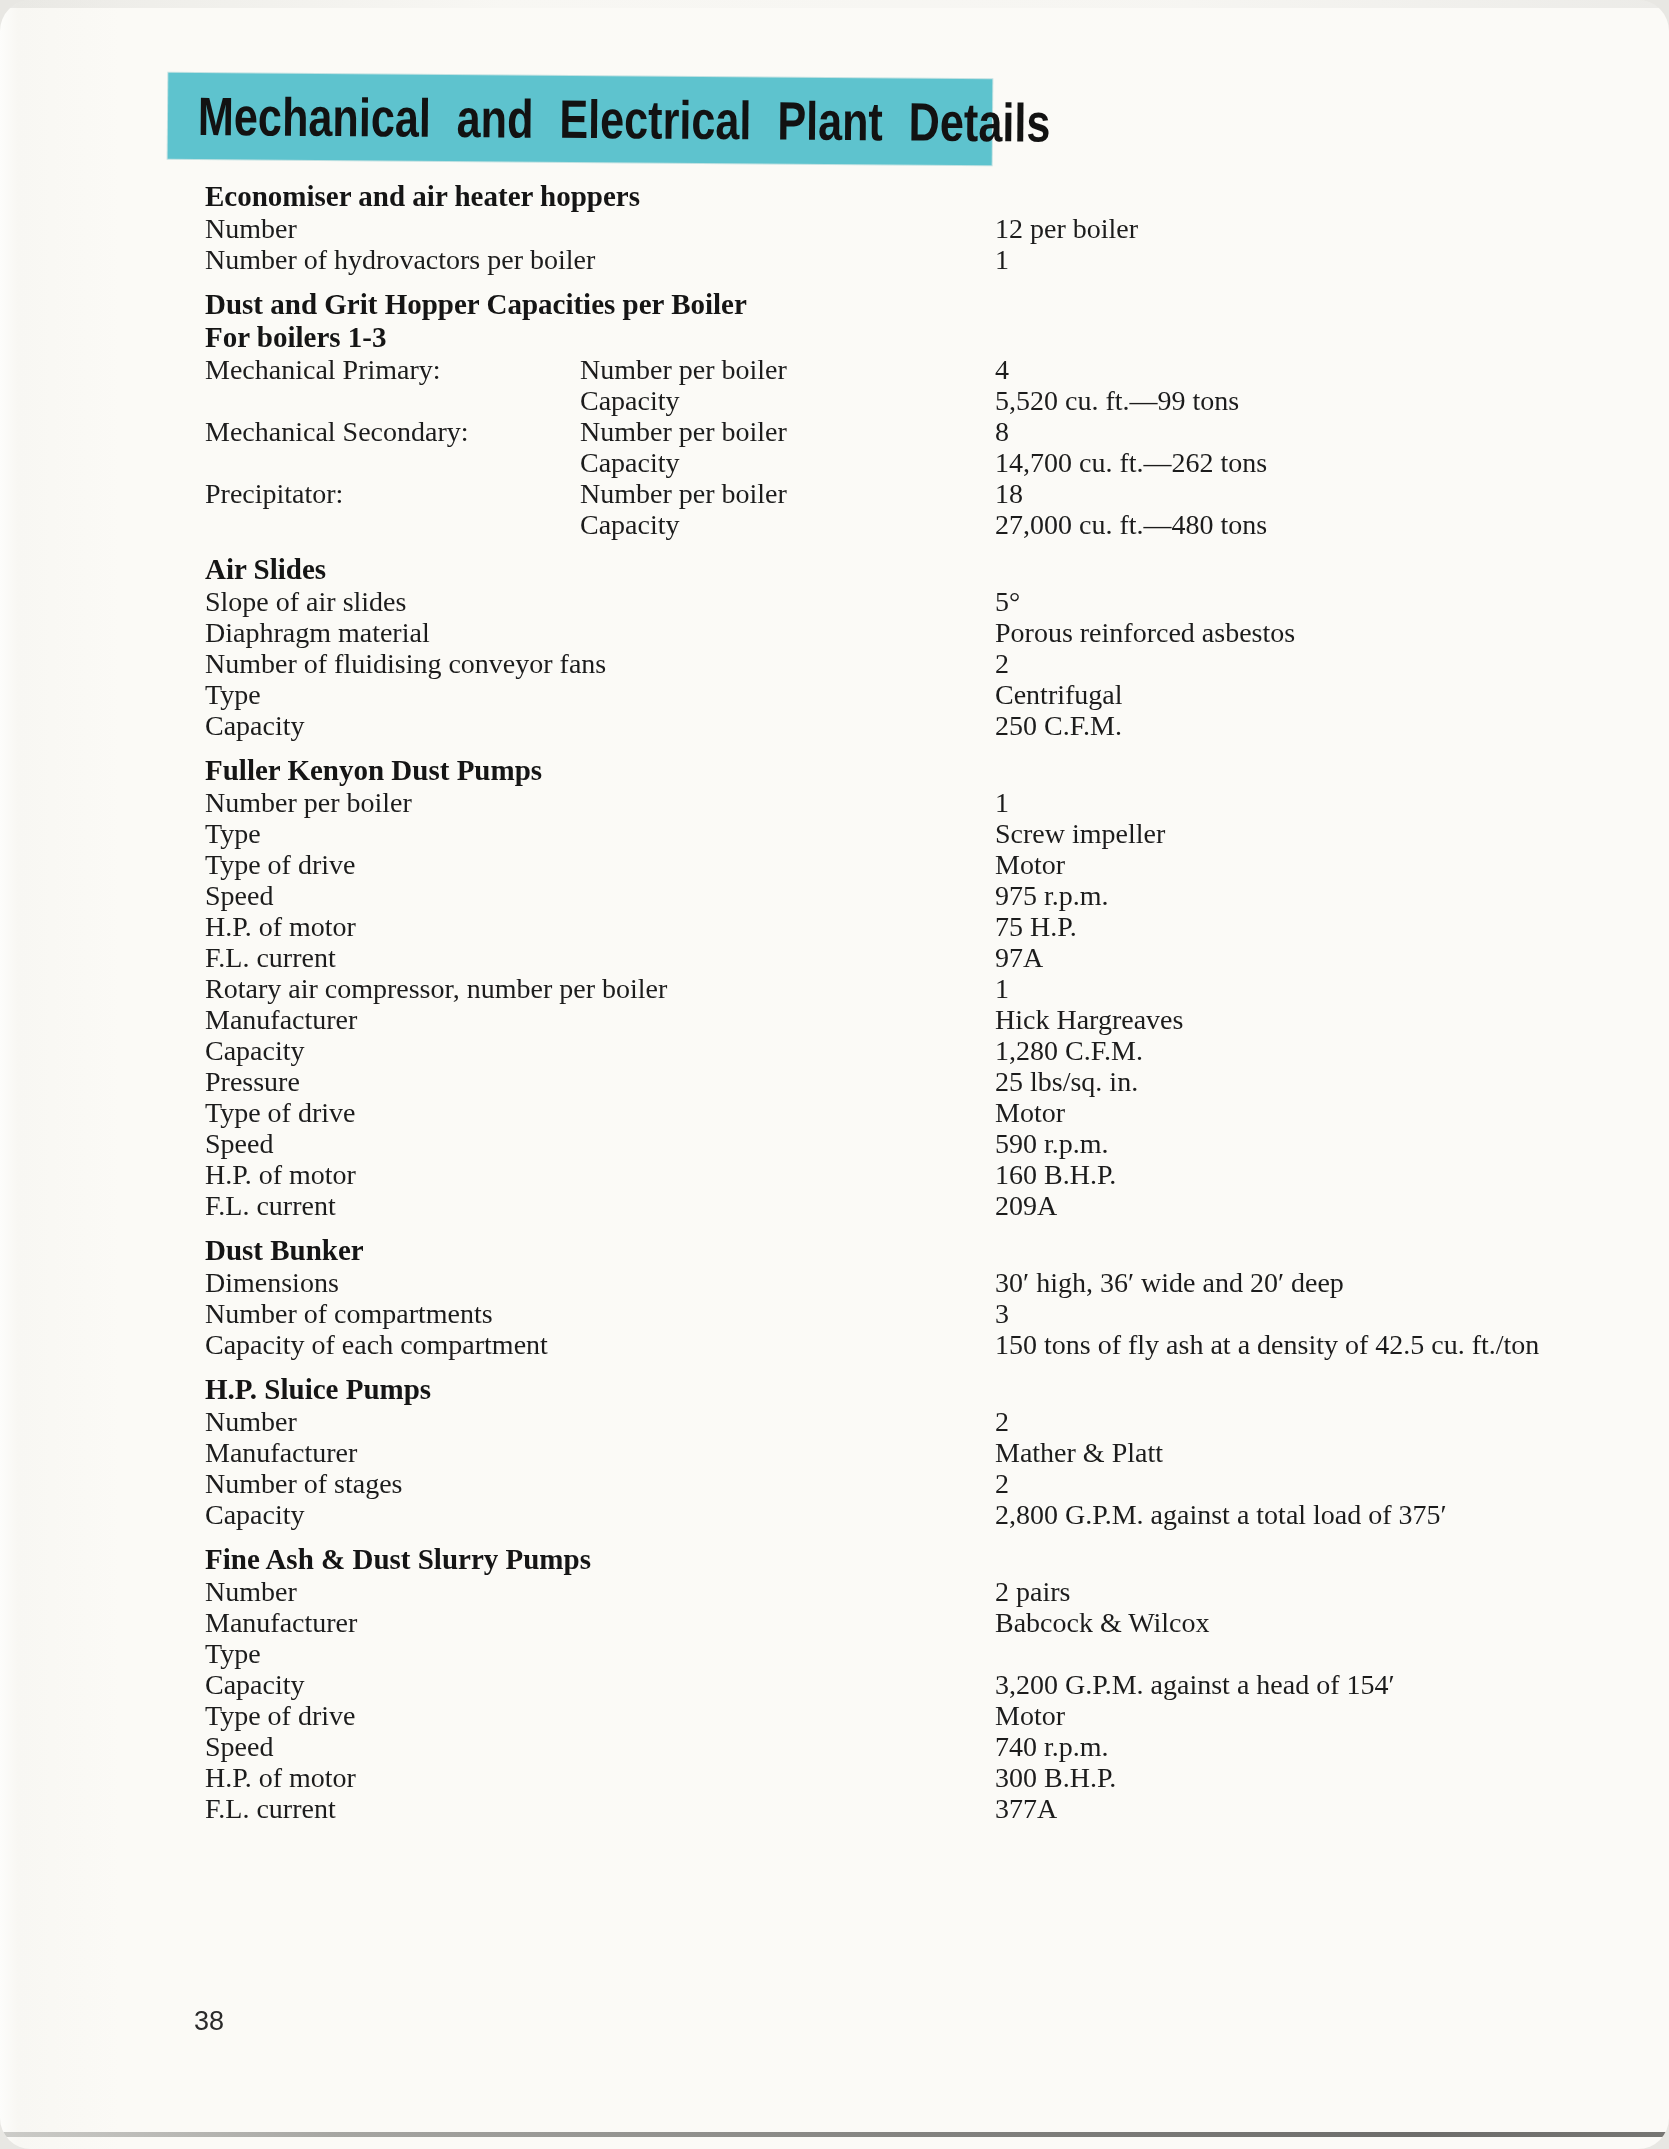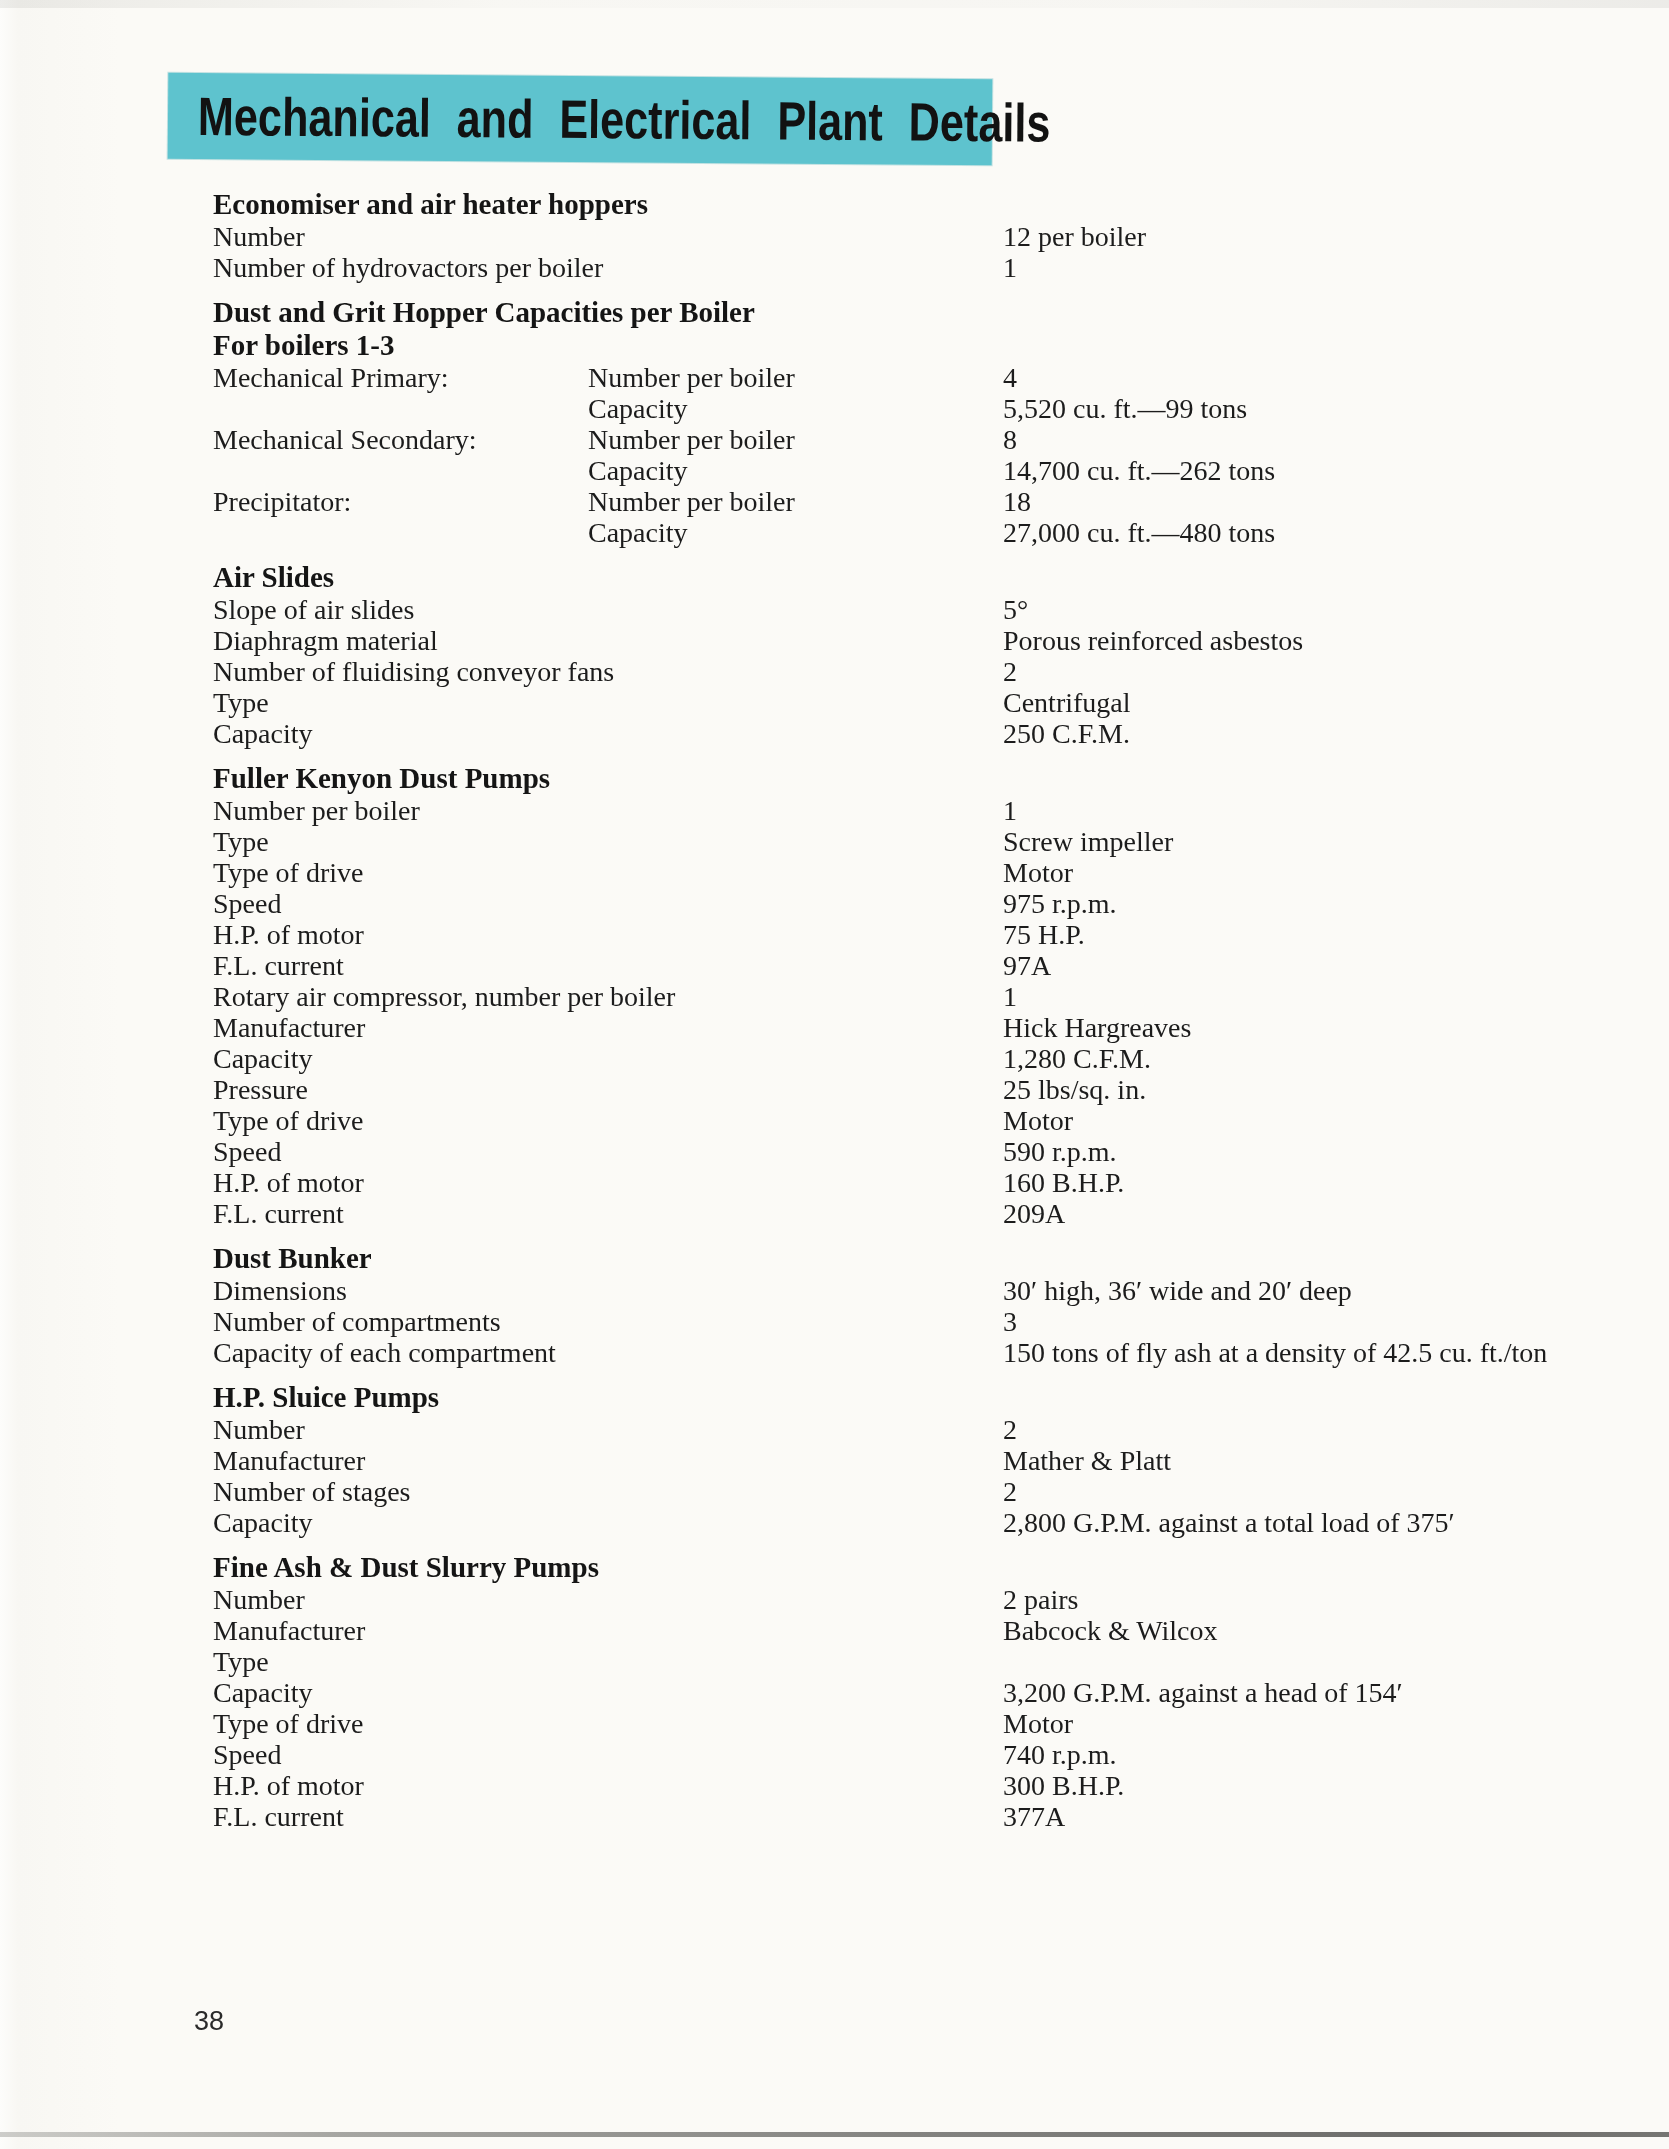--- a/index.html
+++ b/index.html
@@ -5,20 +5,21 @@
   html, body { margin: 0; padding: 0; background: #e8e7e3; }
   .page {
     position: relative;
     width: 1669px;
     height: 2149px;
     margin: 0 auto;
     background: linear-gradient(90deg, #fdfdfb 0px, #f8f7f3 18px, #fbfaf6 120px, #fbfaf7 100%);
     overflow: hidden;
     font-family: "Liberation Serif", serif;
     color: #1c1c1c;
+    border-radius: 31px;
   }
   
   .page::before {
     content: "";
     position: absolute; top: 0; left: 0; right: 0; height: 8px;
     background: linear-gradient(90deg, rgba(160,160,155,.35), rgba(200,200,195,.12) 30%, rgba(200,200,195,.18) 70%, rgba(150,150,145,.3));
     opacity: .5;
   }
   .banner {
     position: absolute;
@@ -44,21 +45,21 @@
     word-spacing: 0.32em;
     transform: scaleX(0.80);
     transform-origin: left center;
   }
   .content {
     position: absolute;
     top: 180px;
     left: 205px;
     right: 112px;
   }
-  section { margin: 8px; padding: 0; }
+  section { margin: 0; padding: 0; }
   section + section { margin-top: 13px; }
   h2 {
     margin: 0;
     font-size: 29px;
     line-height: 33px;
     font-weight: 700;
     color: #151515;
   }
   .row {
     display: grid;

